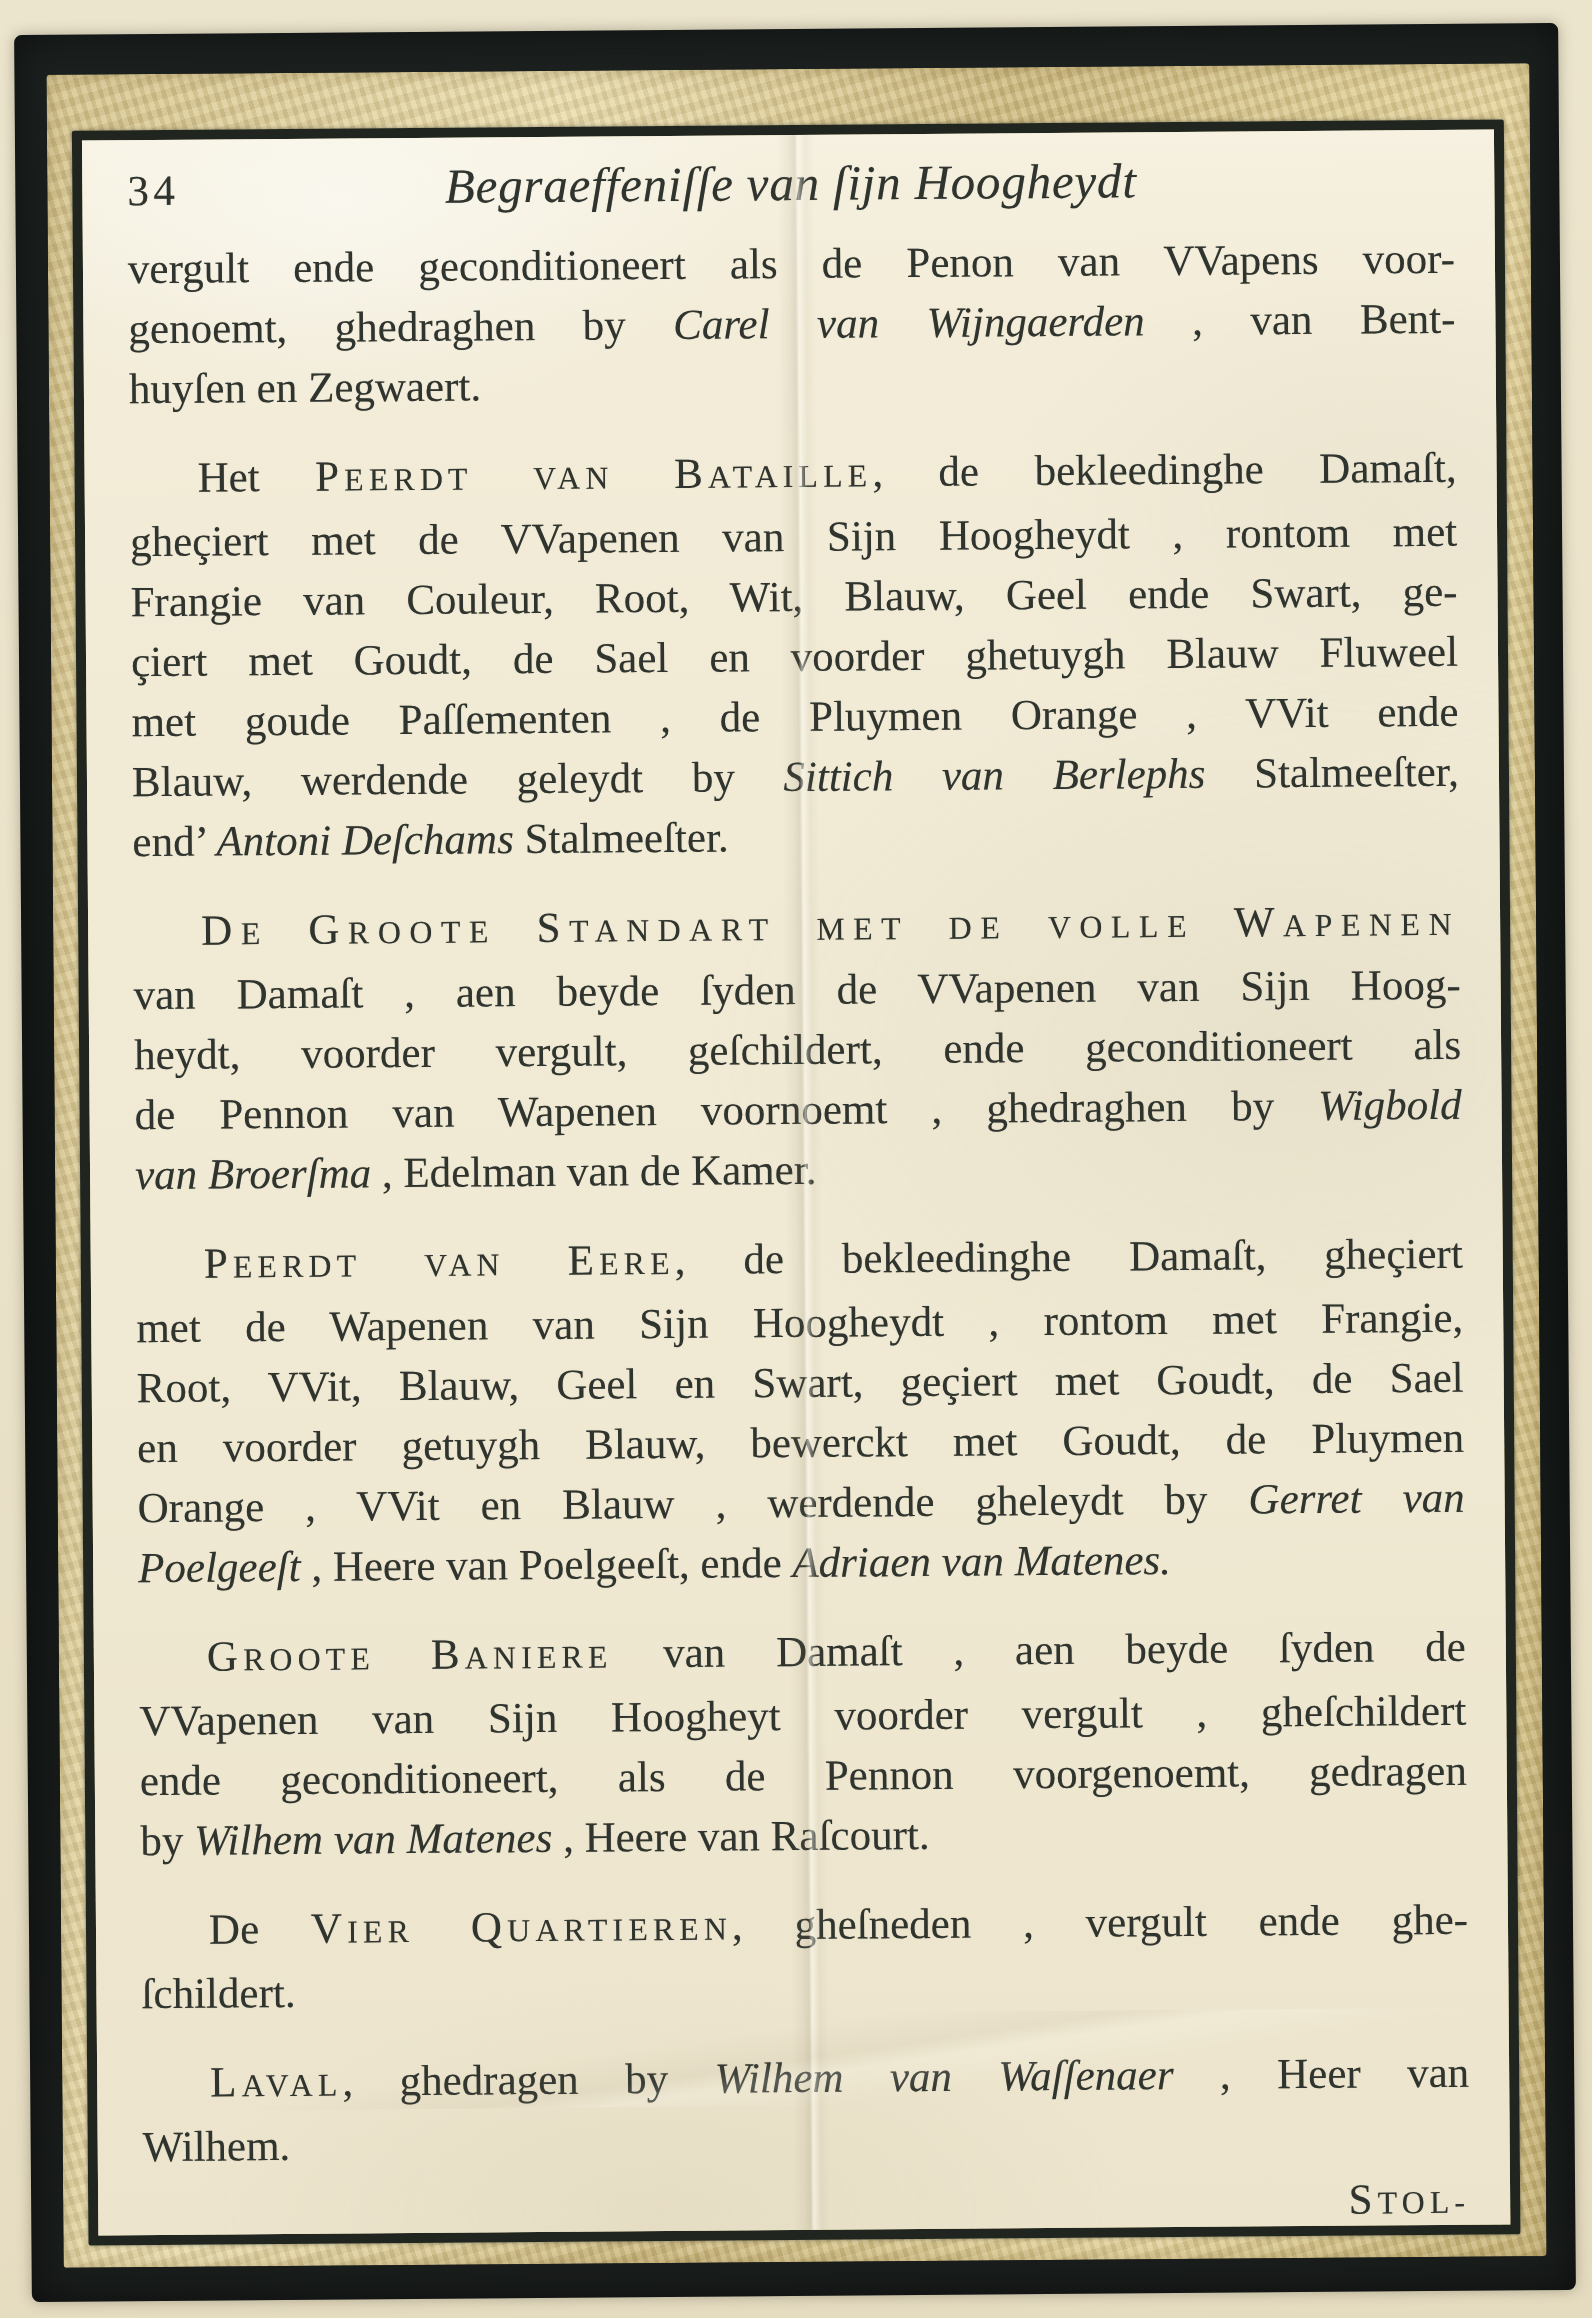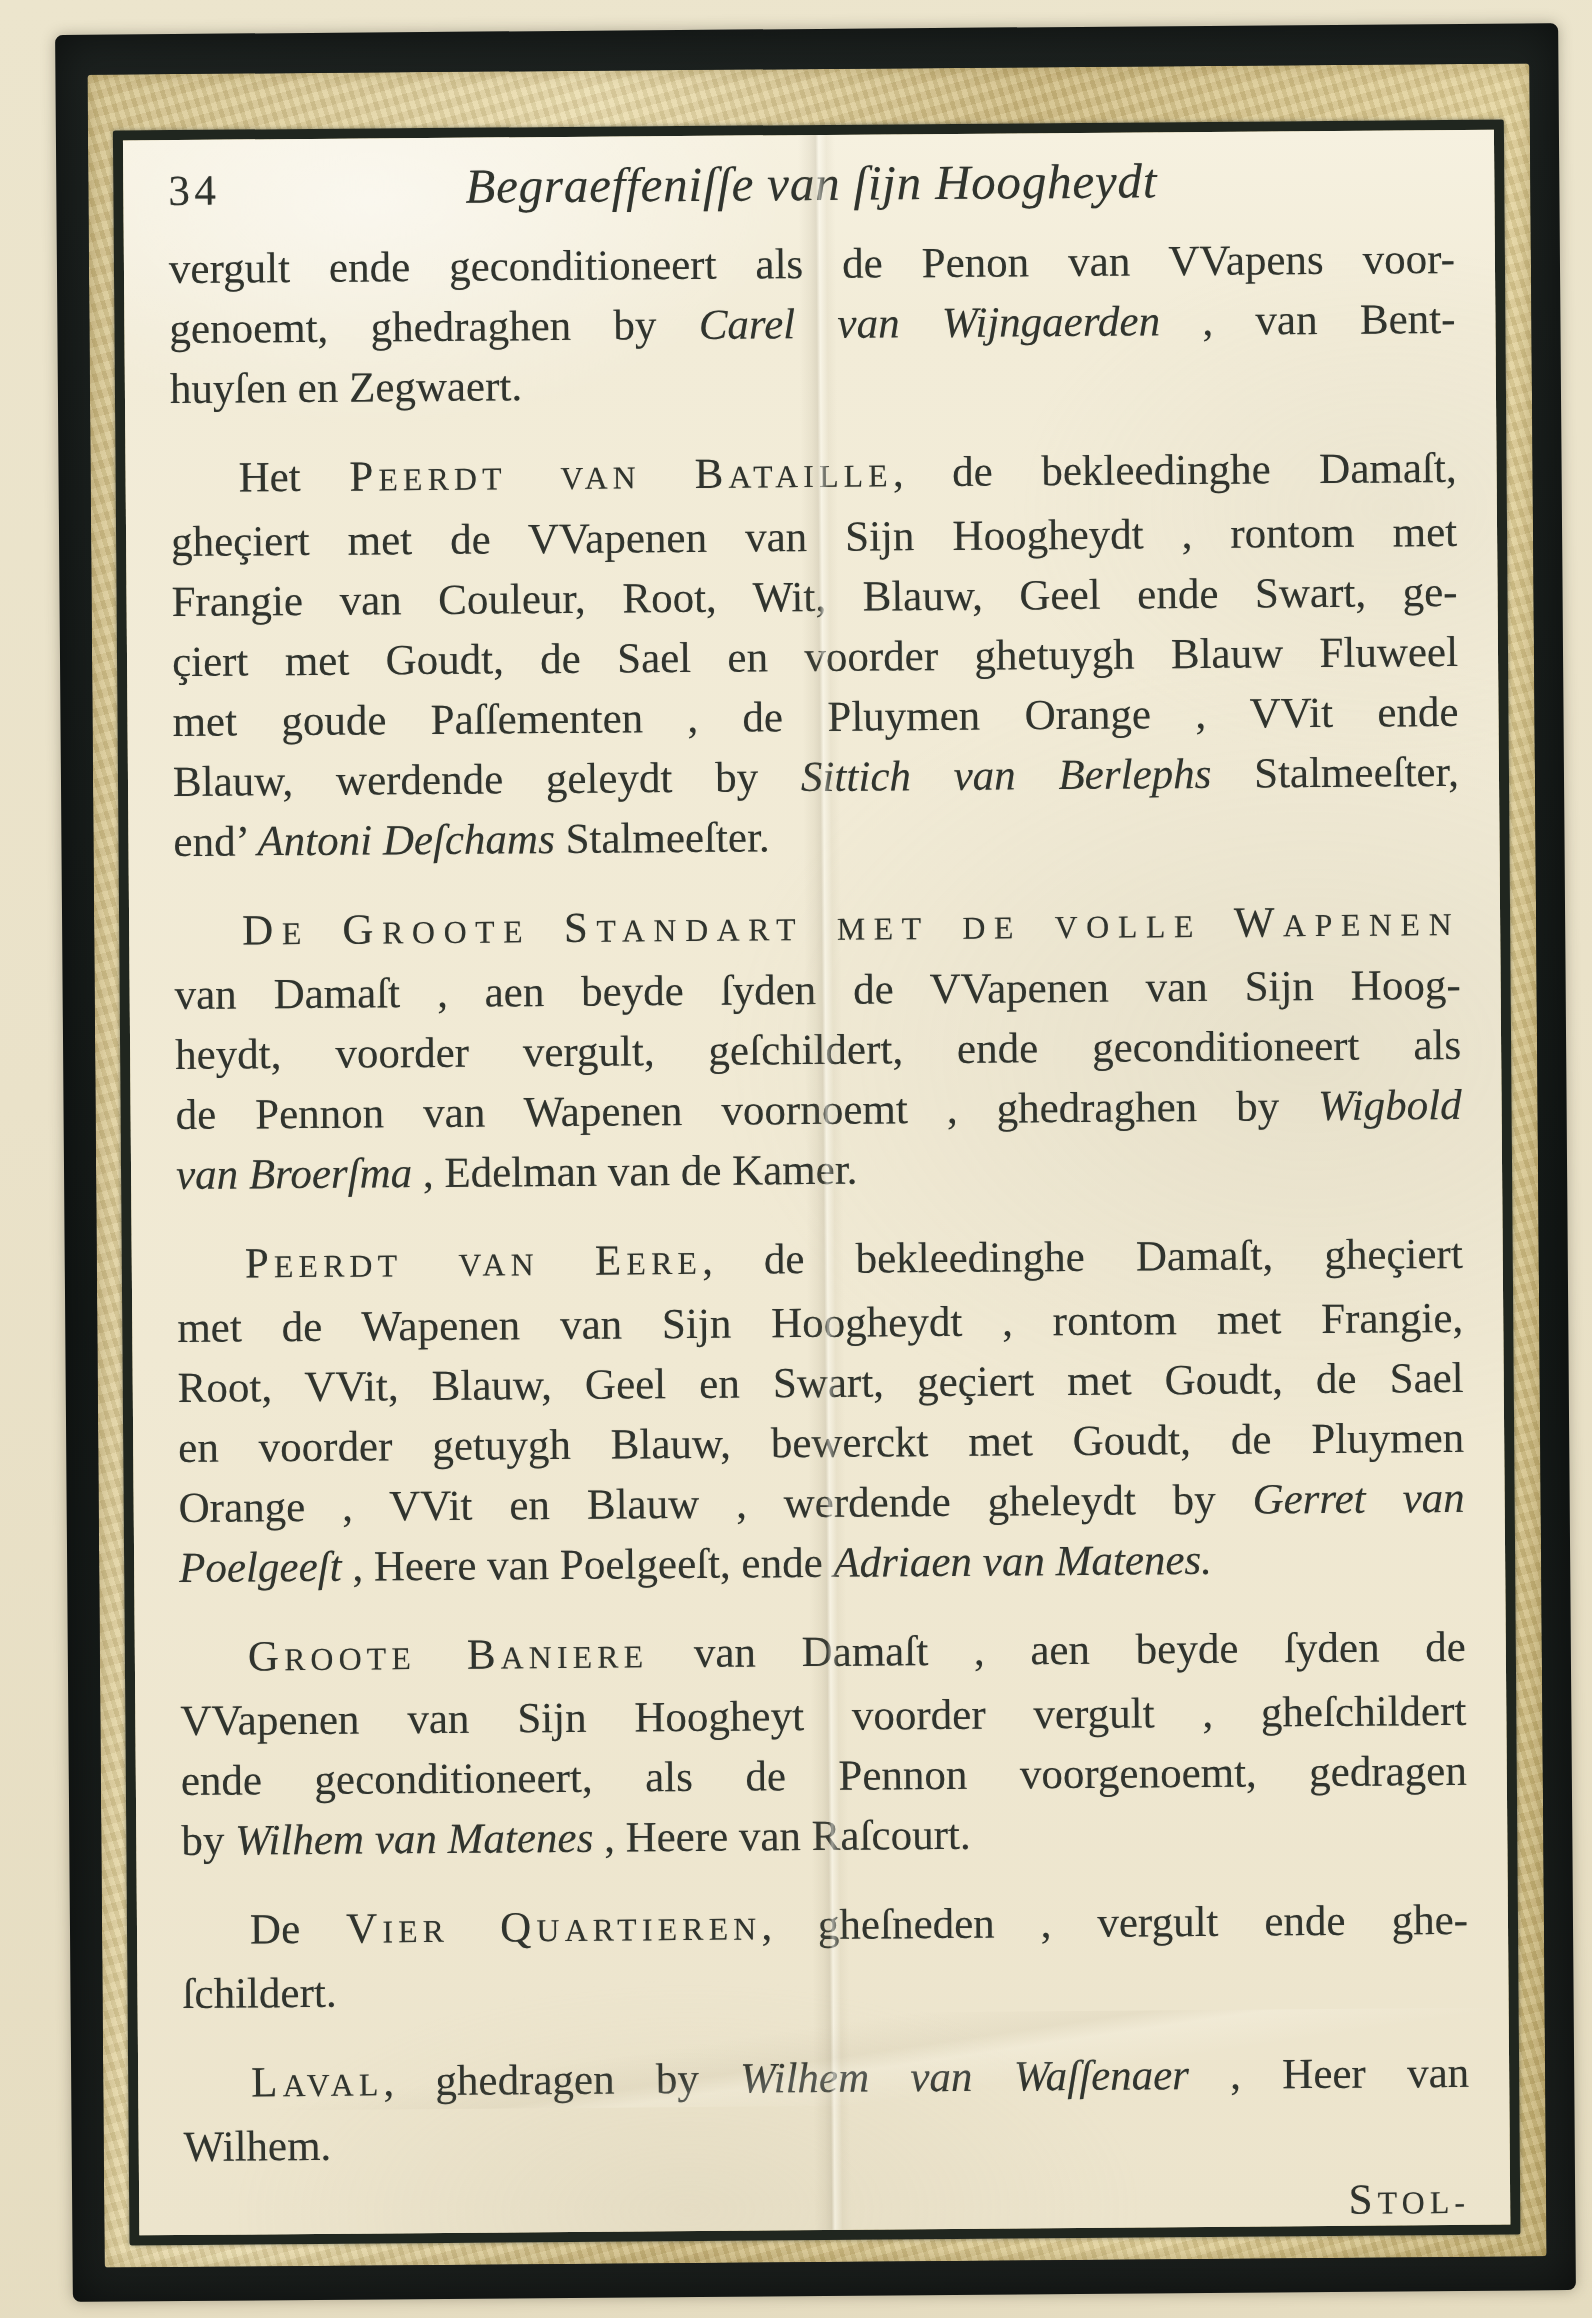--- a/index.html
+++ b/index.html
@@ -2,21 +2,21 @@
 <html style="font-size:12.4px"><head>
 <meta charset="utf-8">
 <style>
   html,body{margin:0;padding:0;}
   body{
     width:1593px;height:2319px;position:relative;overflow:hidden;
     font-family:"Liberation Serif","DejaVu Serif",serif;
     background:linear-gradient(175deg,#ece5cd 0%,#eae2c9 45%,#e5dcc0 100%);
   }
   
-  .photo{position:absolute;inset:0;margin-left:41px;}
+  .photo{position:absolute;inset:0;}
   .frame-black{
     position:absolute;left:23px;top:29px;right:26px;bottom:23px;
     background:linear-gradient(178deg,#1c211f 0%,#141917 55%,#1a1e1c 100%);
     border-radius:7.7px;
     padding:40px 29px 34px 32px;
     transform:rotate(-0.45deg);
     box-shadow:inset 0 0 46px rgba(0,0,0,.55), 0 0 14px rgba(60,55,40,.35);
   }
   .frame-gold{
     width:100%;height:100%;border-radius:3.9px;box-sizing:border-box;

